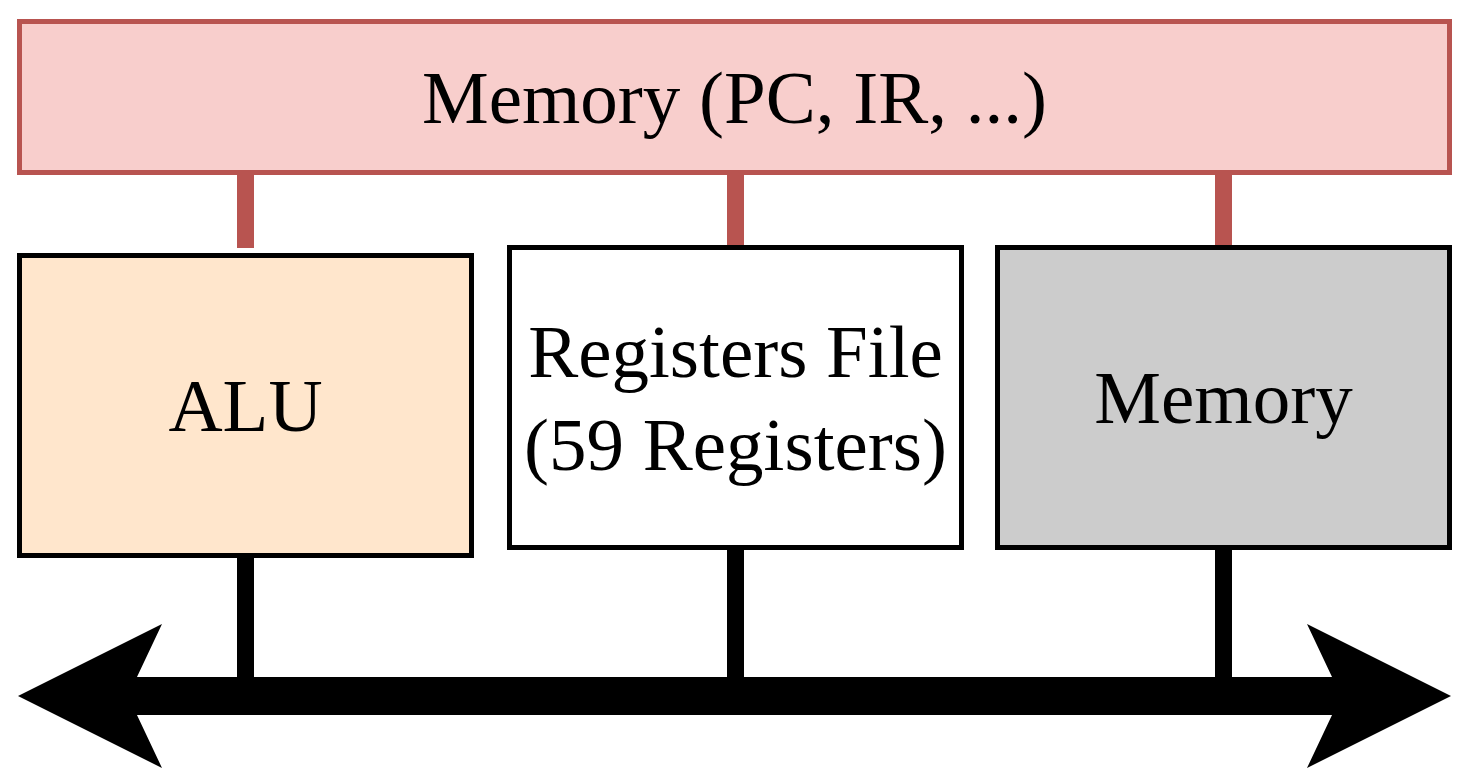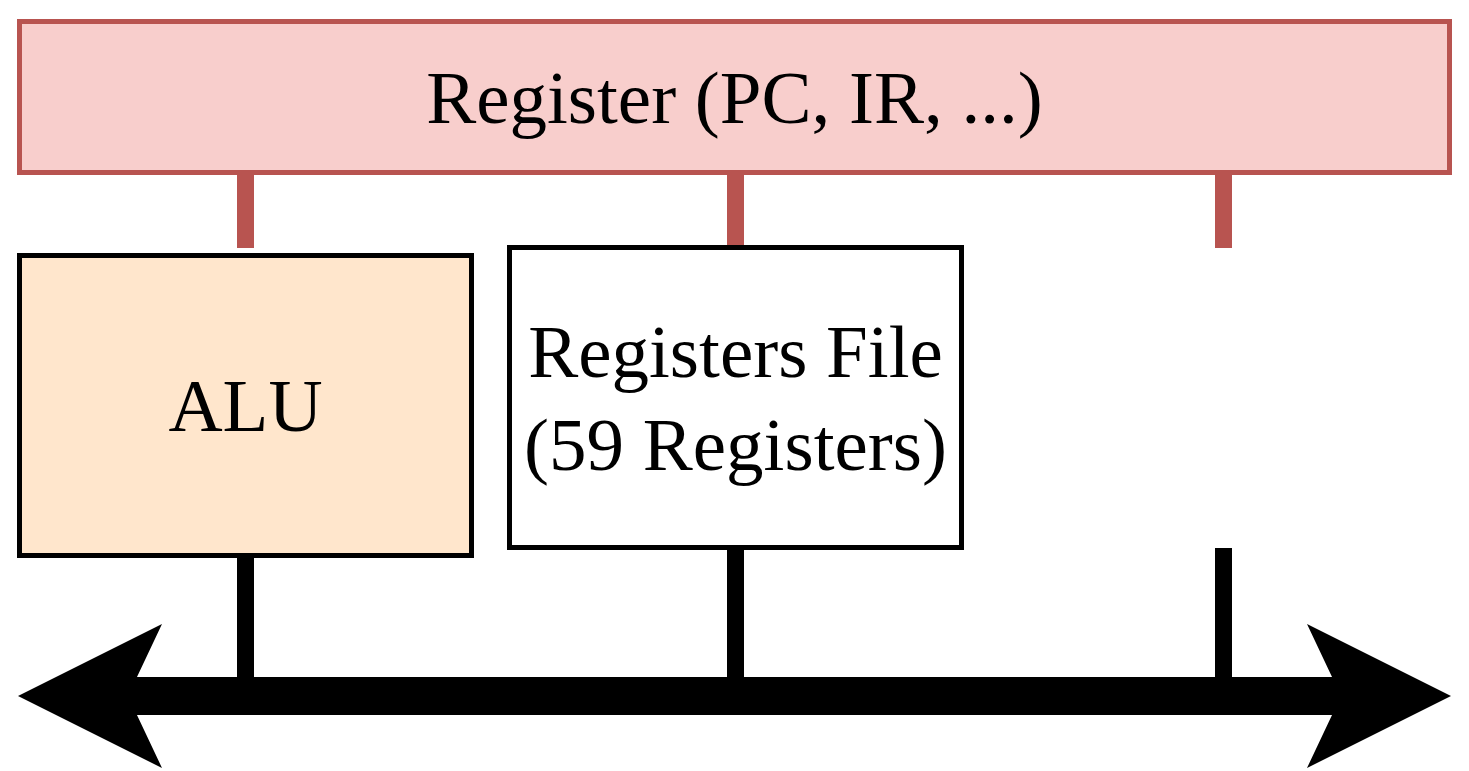--- a/index.html
+++ b/index.html
@@ -64,32 +64,35 @@
 
   <div class="connector red conn-alu"></div>
   <div class="connector red conn-rf"></div>
   <div class="connector red conn-mem"></div>
 
   <div class="connector black conn-alu"></div>
   <div class="connector black conn-rf"></div>
   <div class="connector black conn-mem"></div>
 
   <div class="box control-box">
-    <span>Register (PC, IR, ...)</span>
+    <span>Memory (PC, IR, ...)</span>
   </div>
 
   <div class="box component-box alu-box">
     <span>ALU</span>
   </div>
 
   <div class="box component-box rf-box">
     <span>Registers File</span>
     <span>(59 Registers)</span>
   </div>
 
+  <div class="box component-box memory-box">
+    <span>Memory</span>
+  </div>
 
   <svg class="bus-svg" viewBox="0 600 1469 171" xmlns="http://www.w3.org/2000/svg">
     <rect x="125" y="677" width="1219" height="38" fill="#000000"></rect>
     <polygon points="18,696 162,624 128,696 162,768" fill="#000000"></polygon>
     <polygon points="1451,696 1307,624 1341,696 1307,768" fill="#000000"></polygon>
   </svg>
 
 </div>
 
 </body></html>

